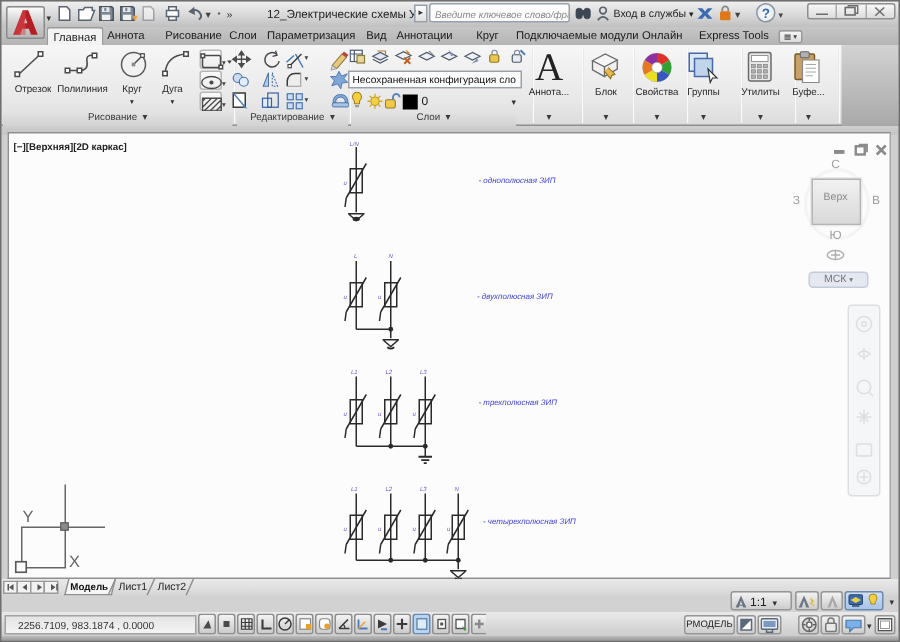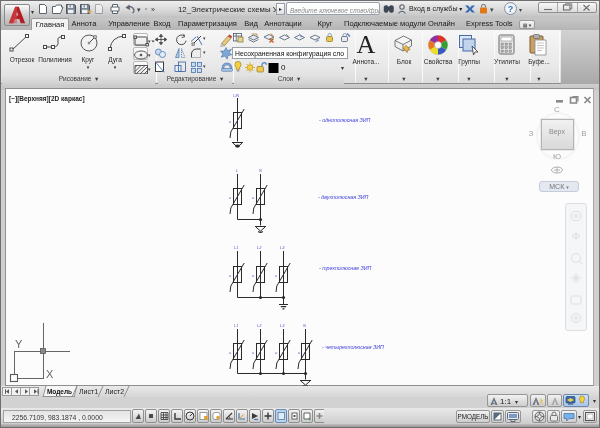--- a/index.html
+++ b/index.html
@@ -115,22 +115,22 @@
   <path d="M6 7.5 h8"></path>
   <rect x="25.5" y="3" width="6.5" height="5"></rect>
       <path d="M27.5 3 v-1.2 h6.3 v5 h-1.6" stroke-width="0.9"></path>
   <path d="M45.5 3 l6 5.5 M51.5 3 l-6 5.5"></path>
  </g>
 </svg>
 
 <div id="tabrow" class="abs"></div>
 <div class="rtab active" style="left:31px;width:38px">Главная</div>
 <div class="rtab" style="left:68px;width:32px">Аннота</div>
-<div class="rtab" style="left:108px;width:42px">Управление</div>
-<div class="rtab" style="left:151px;width:22px">Вход</div>
+<div class="rtab" style="left:108px;width:42px">Рисование</div>
+<div class="rtab" style="left:151px;width:22px">Слои</div>
 <div class="rtab" style="left:178px;width:56px">Параметризация</div>
 <div class="rtab" style="left:241px;width:20px">Вид</div>
 <div class="rtab" style="left:263px;width:40px">Аннотации</div>
 <div class="rtab" style="left:312px;width:26px">Круг</div>
 <div class="rtab" style="left:344px;width:74px">Подключаемые модули</div>
 <div class="rtab" style="left:428px;width:27px">Онлайн</div>
 <div class="rtab" style="left:466px;width:40px">Express Tools</div>
 <div class="abs" style="left:519px;top:20px;width:16px;height:9px;background:linear-gradient(#f6f6f6,#dcdcdc);border:1px solid #9a9a9a;border-radius:2px;font-size:5px;color:#444;text-align:center;line-height:8px">▦ ▾</div>
 
 <div id="ribbon" class="abs"></div>

